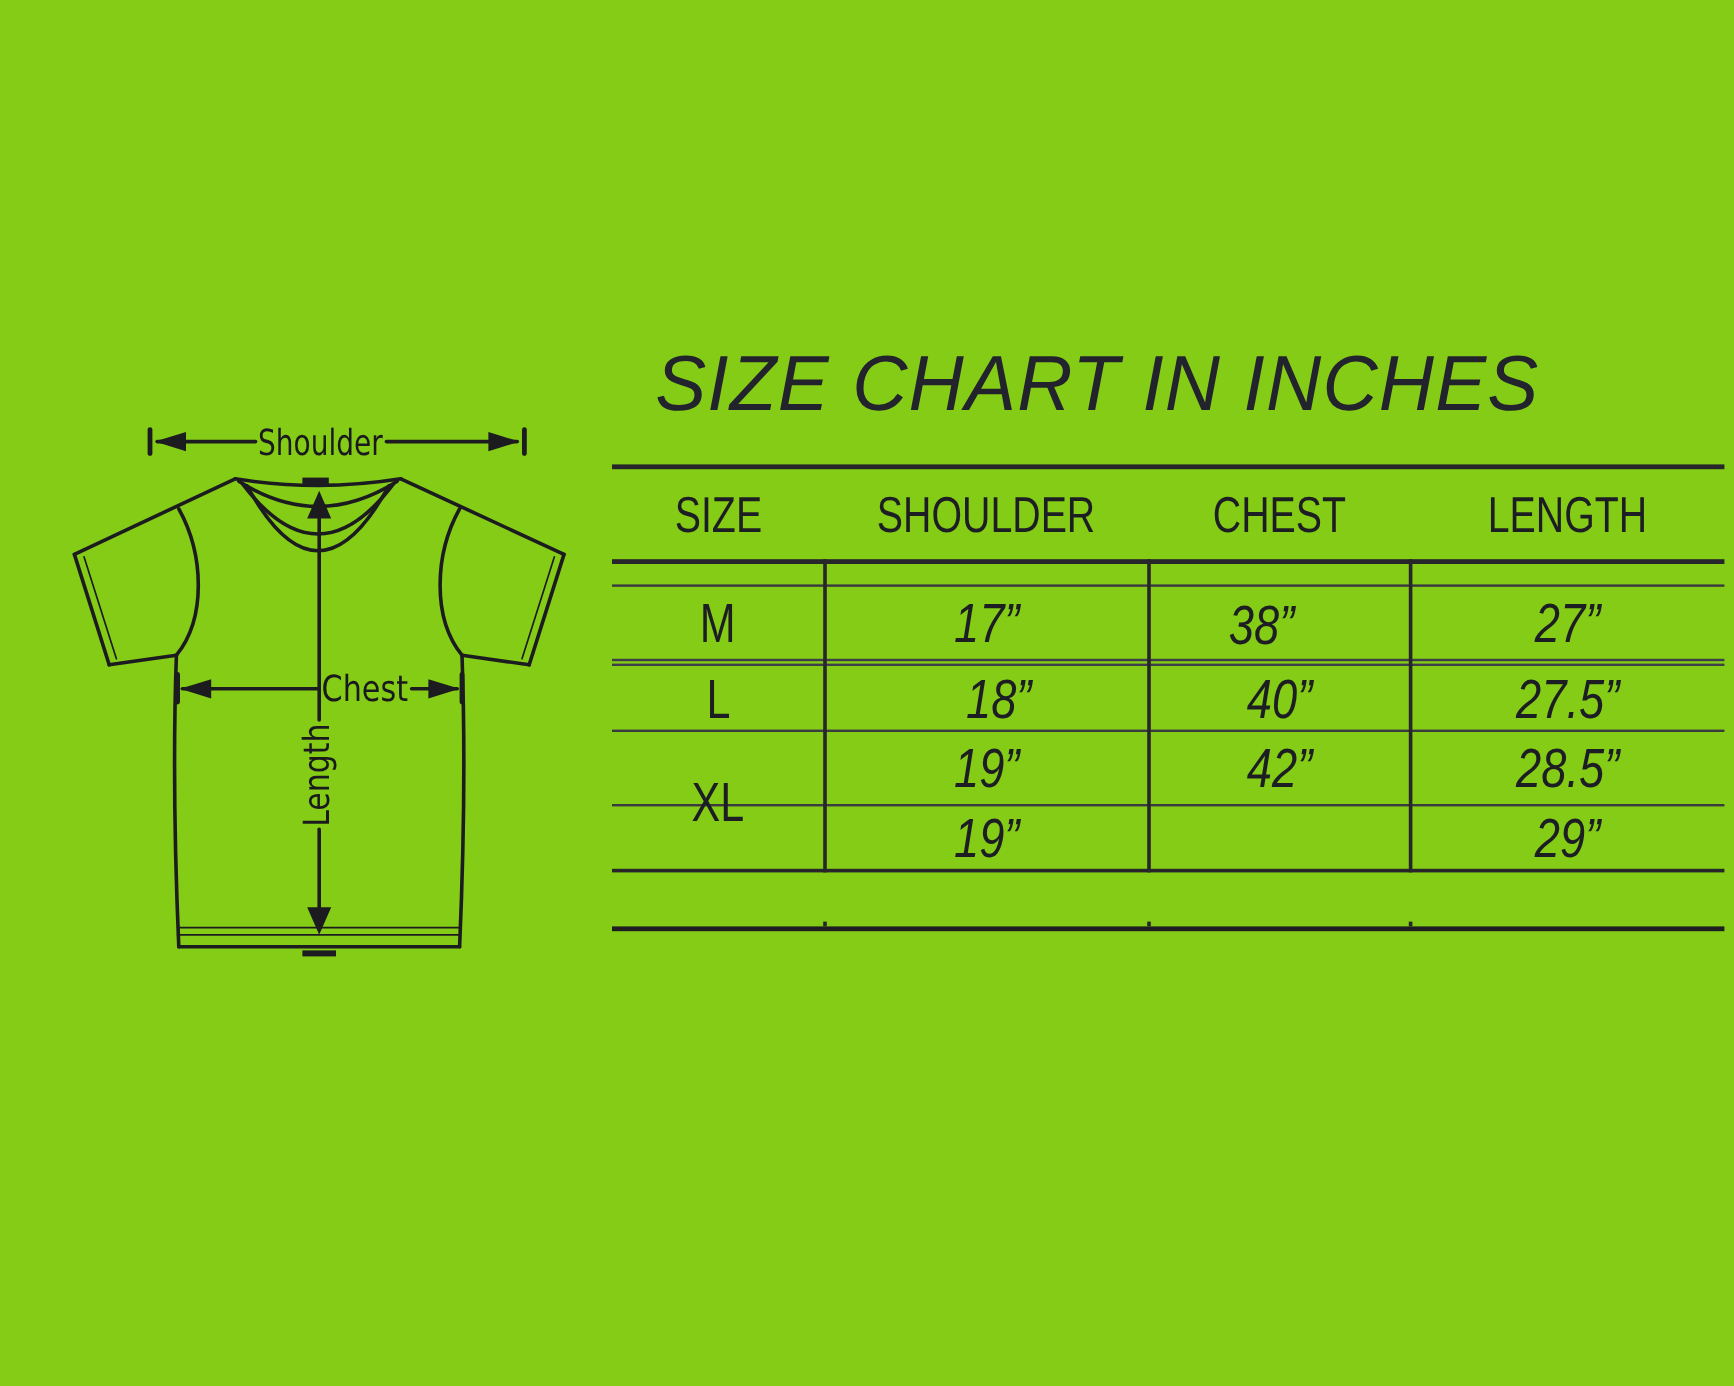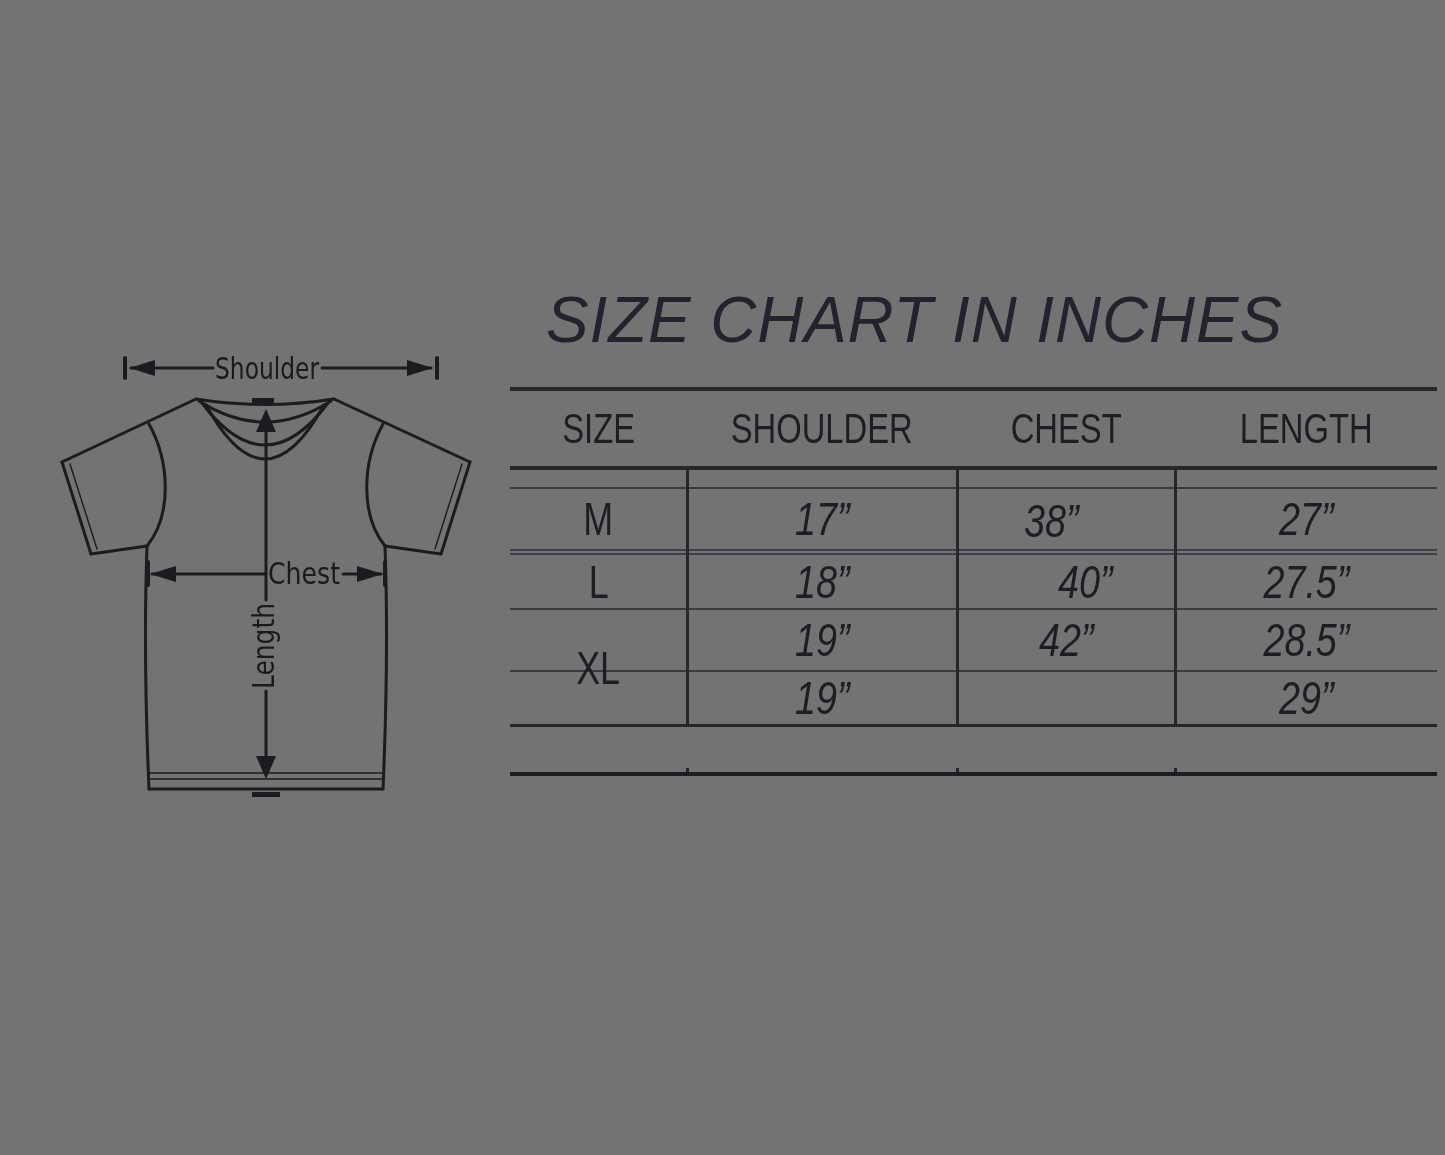--- a/index.html
+++ b/index.html
@@ -1,16 +1,16 @@
 <!DOCTYPE html>
 <html><head>
 <meta charset="utf-8">
 <style>
   html,body{margin:0;padding:0;background:#ffffff;}
-  .page{position:relative;width:1445px;height:1155px;background:#737373;overflow:hidden;
+  .page{position:relative;width:1445px;height:1155px;background:#84cc16;overflow:hidden;
         font-family:"Liberation Sans", sans-serif;color:#1d1d24;}
   
   .title{position:absolute;left:546px;top:282px;margin:0;
          font-size:65px;font-style:italic;font-weight:500;letter-spacing:1px;
          color:#23232e;white-space:nowrap;transform:scaleX(.98);transform-origin:left top;}
   
   .diagram{position:absolute;left:0;top:0;width:520px;height:840px;}
   .diagram path,.diagram line{fill:none;stroke:#1c1c20;stroke-width:3;stroke-linecap:round;}
   .diagram .thin{stroke-width:1.4;}
   .diagram .arrow{fill:#1c1c20;stroke:none;}
@@ -145,24 +145,24 @@
     <div class="cell" style="left:432px;top:102px;width:218px;height:64px;">
       <span class="num">38”</span>
       </div>
     <div class="cell" style="left:665px;top:102px;width:262px;height:60px;">
       <span class="num">27”</span>
       </div>
 
     <div class="cell" style="left:0;top:168px;width:177px;height:53px;">
       <span class="sizelab">L</span>
       </div>
-    <div class="cell" style="left:177px;top:168px;width:270px;height:53px;align-items:center;">
+    <div class="cell" style="left:187px;top:168px;width:270px;height:53px;align-items:center;">
       <span class="num">18”</span>
       </div>
-    <div class="cell" style="left:430px;top:168px;width:218px;height:53px;padding-left:36px;">
+    <div class="cell" style="left:447px;top:168px;width:218px;height:53px;">
       <span class="num">40”</span>
       </div>
     <div class="cell" style="left:665px;top:168px;width:262px;height:53px;">
       <span class="num">27.5”</span>
       </div>
 
     <div class="cell" style="left:0;top:223px;width:177px;height:60px;margin-top:28px;">
       <span class="sizelab">XL</span>
       </div>
     <div class="cell" style="left:177px;top:223px;width:270px;height:60px;">

